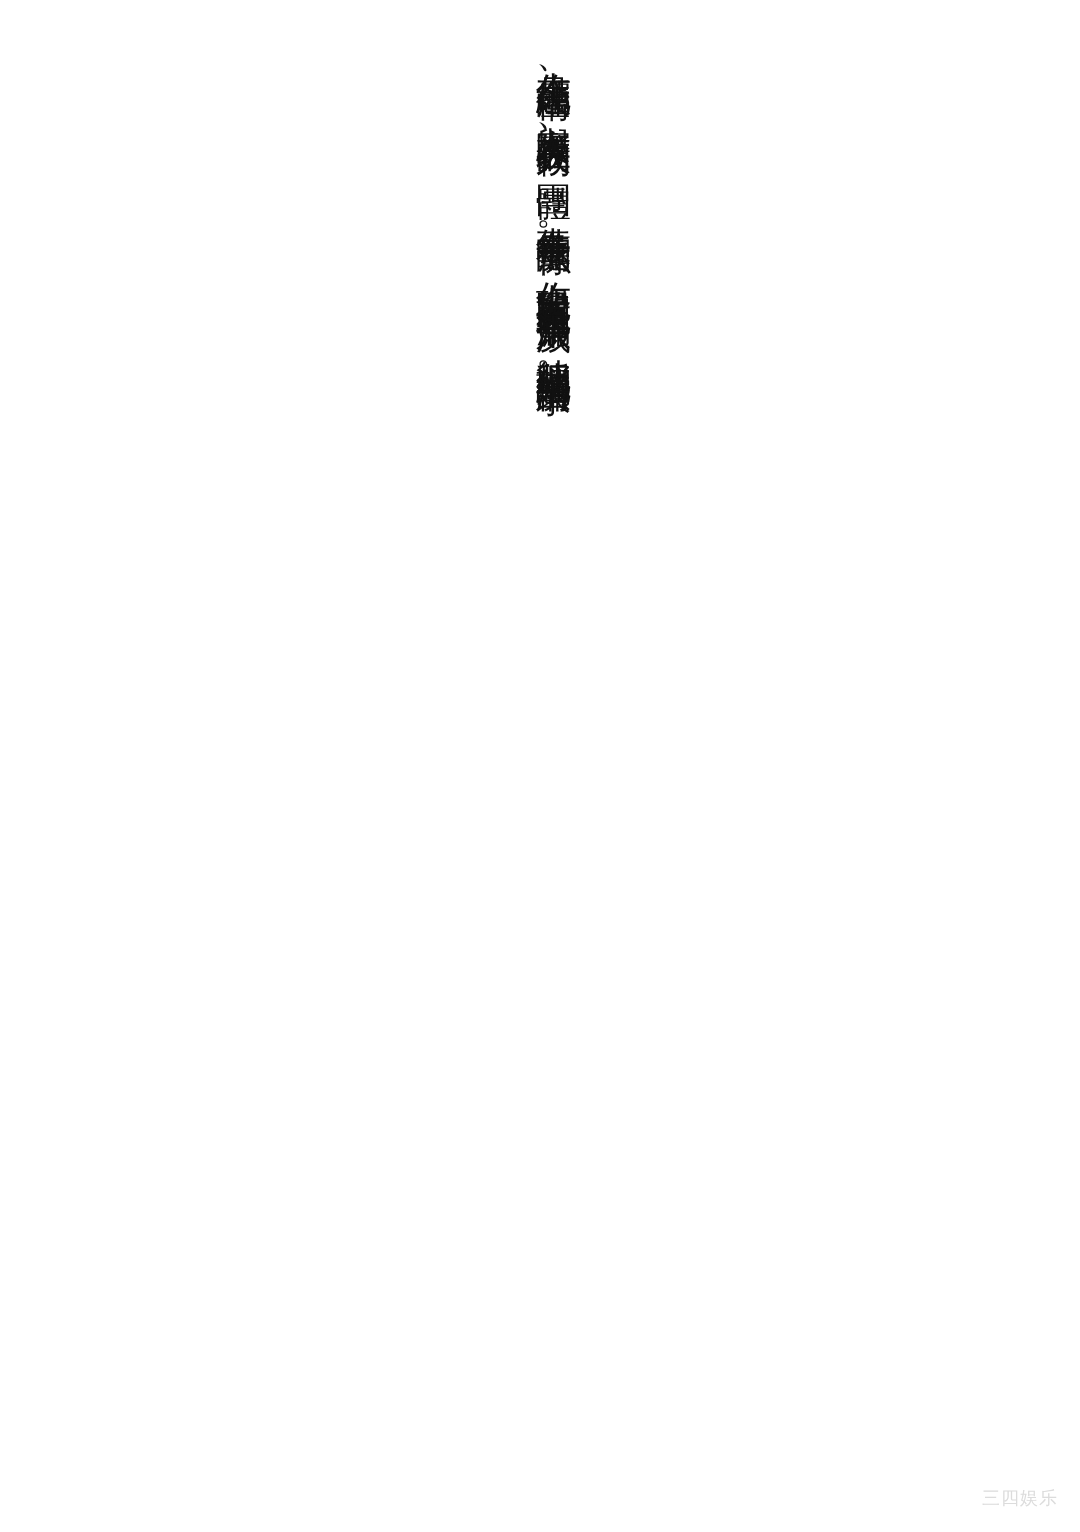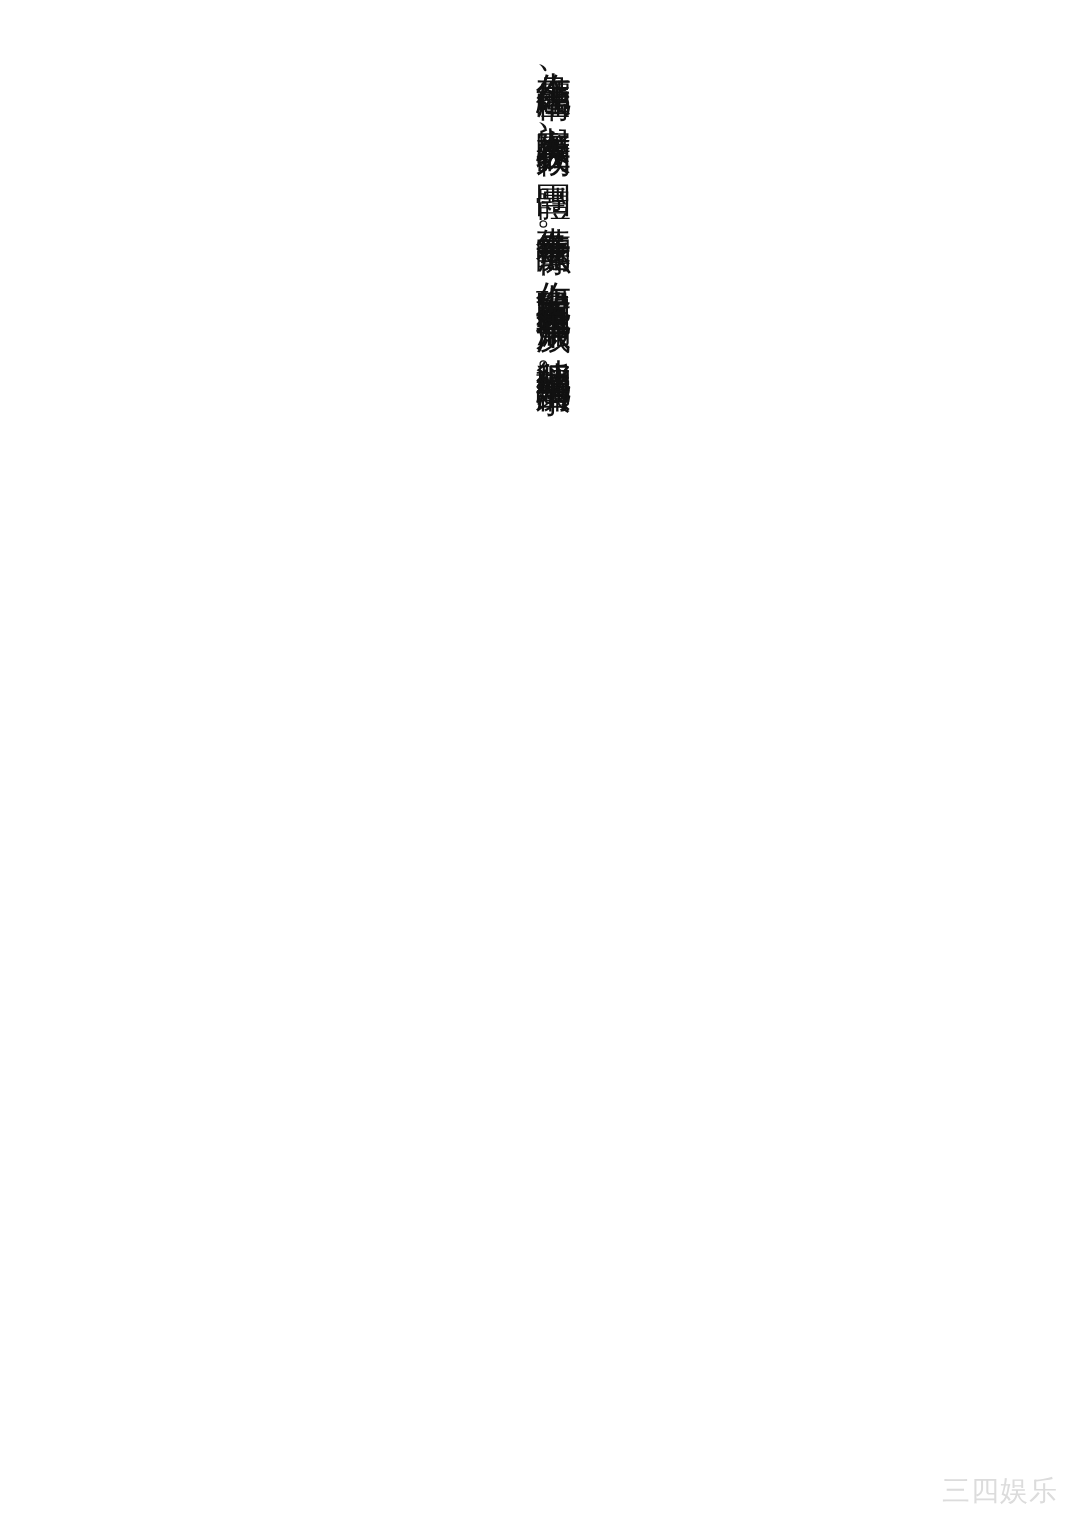--- a/index.html
+++ b/index.html
@@ -42,21 +42,21 @@
     transform: translateX(13px);
     white-space: pre-wrap;
   }
 
   
   .watermark {
     position: absolute;
     right: 22px;
     bottom: 22px;
     font-family: "DejaVu Sans", sans-serif;
-    font-size: 28px;
+    font-size: 18px;
     letter-spacing: 1px;
     color: #dcdcdc;
     user-select: none;
   }
 </style>
 </head>
 <body>
 
 <div class="page">
 

